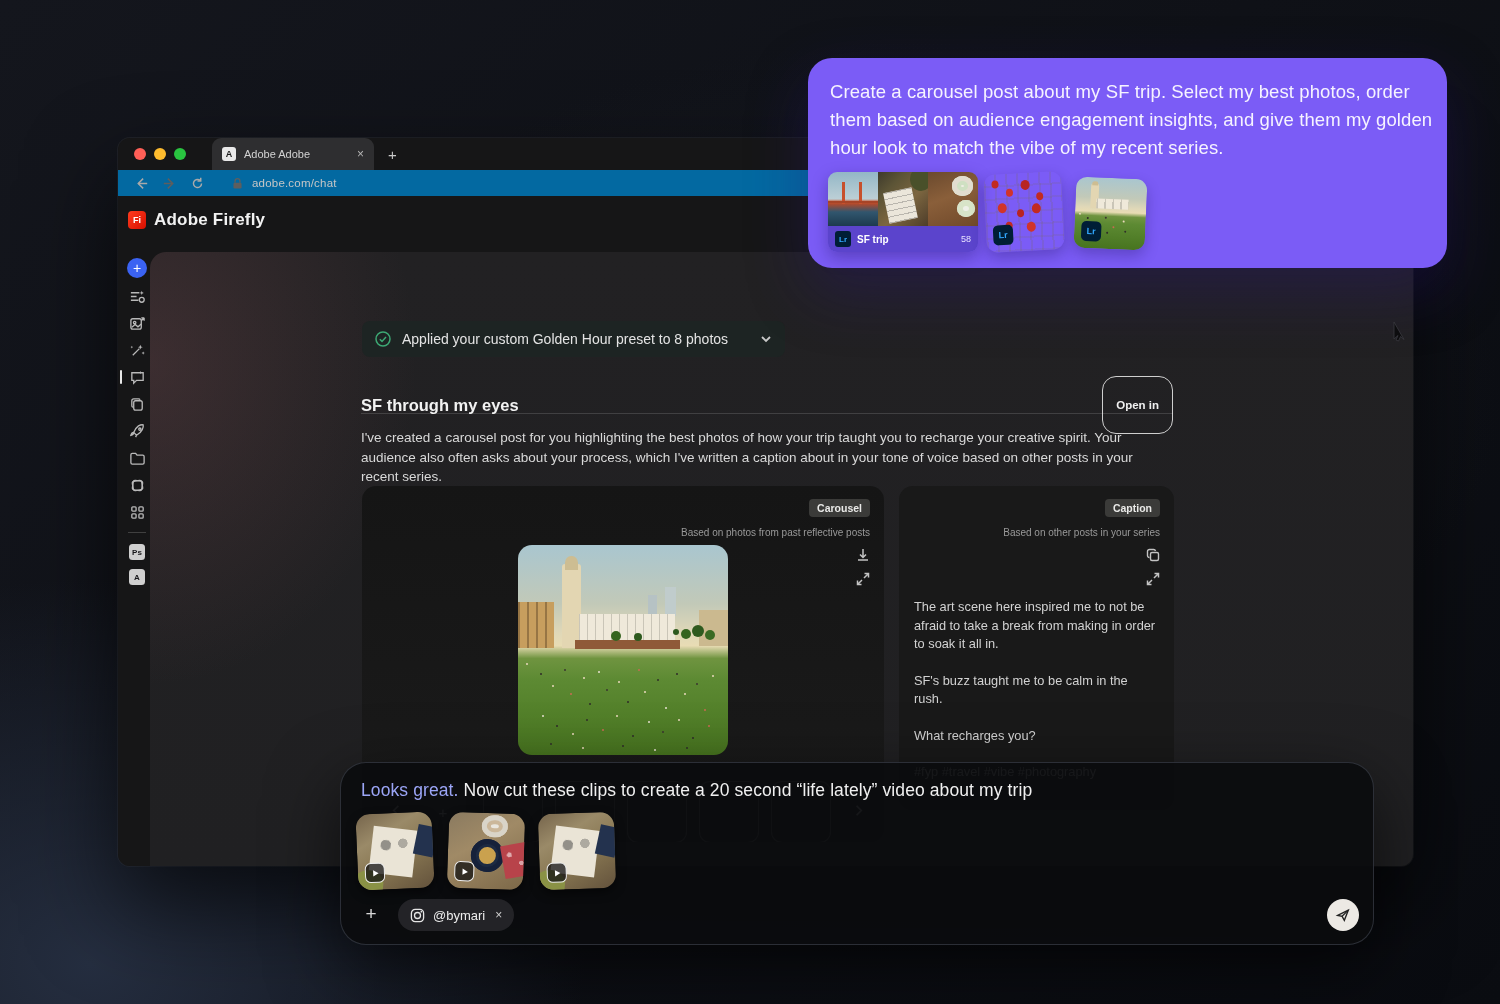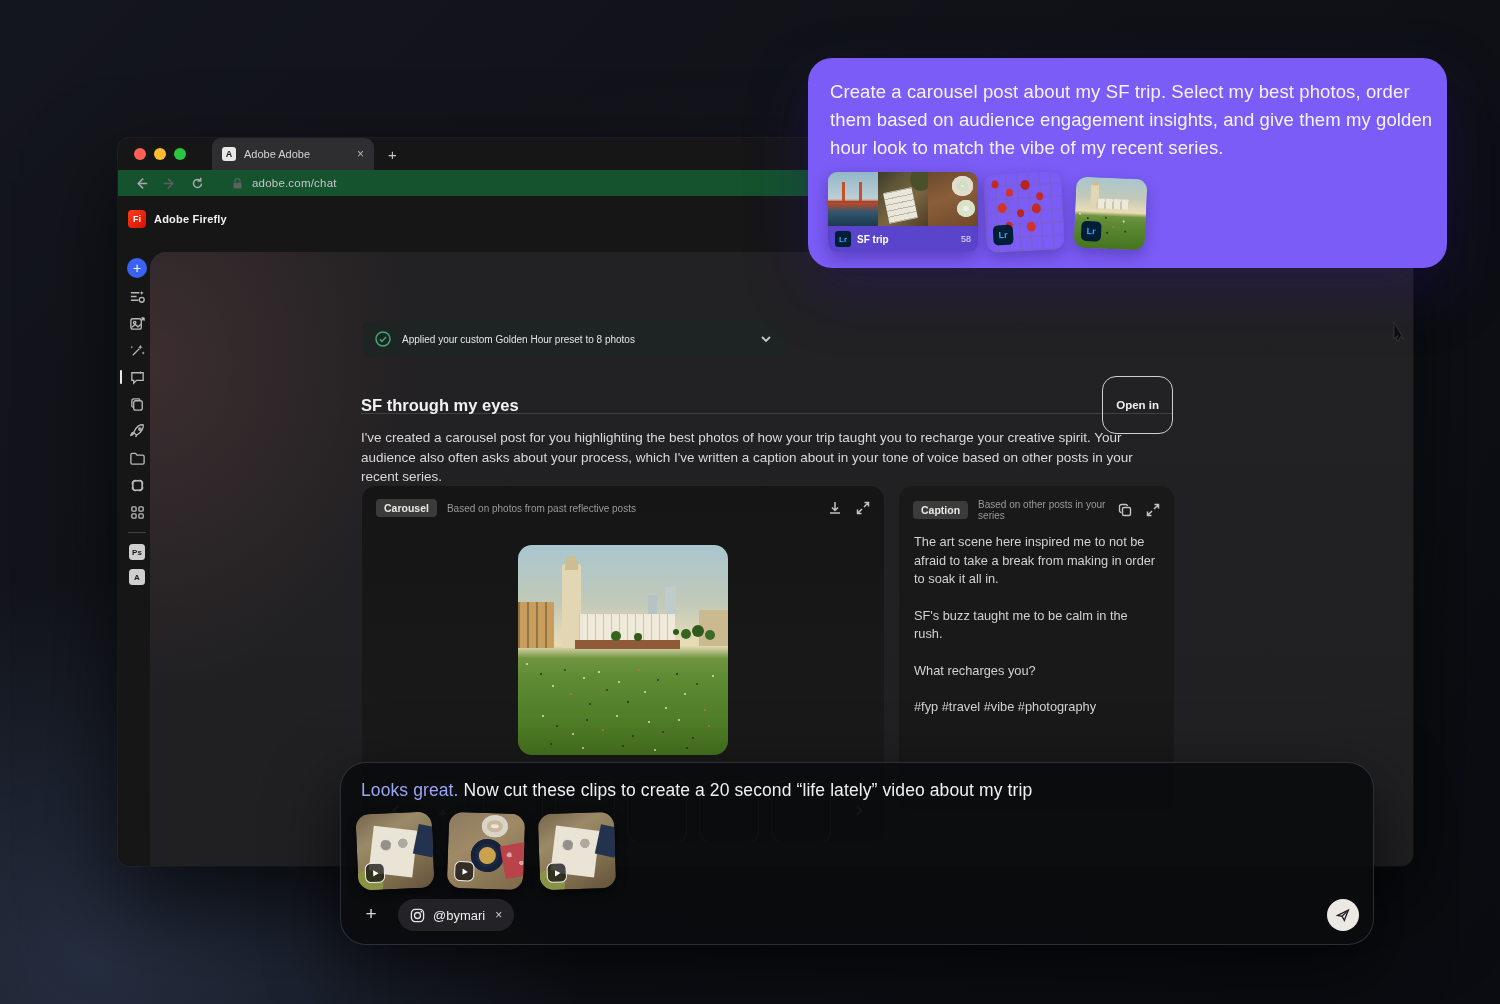--- a/index.html
+++ b/index.html
@@ -23,65 +23,65 @@
   .lights{ display:flex; gap:8px; margin-left:16px;}
   .light{ width:12px; height:12px; border-radius:50%;}
   .l-red{background:#ff5f57;} .l-yel{background:#febc2e;} .l-grn{background:#29c440;}
   .tab{ margin-left:26px; width:162px; height:32px; background:#2e2e30; border-radius:9px 9px 0 0;
     display:flex; align-items:center; gap:8px; padding:0 10px; }
   .favicon{ width:14px; height:14px; border-radius:3px; background:#e9e9e9; color:#1a1a1a;
     font-size:9px; font-weight:bold; display:flex; align-items:center; justify-content:center;}
   .tab-title{ font-size:11px; color:#d2d2d2; flex:1; white-space:nowrap; overflow:hidden;}
   .tab-close{ font-size:12px; color:#b5b5b5; cursor:default;}
   .newtab{ margin-left:14px; font-size:15px; color:#c9c9c9;}
-  .urlbar{ left:0; top:32px; right:0; height:26px; background:#14532d; display:flex; align-items:center; gap:15px; padding-left:17px;}
+  .urlbar{ left:0; top:32px; right:0; height:26px; background:#0369a1; display:flex; align-items:center; gap:15px; padding-left:17px;}
   .nav-ic{ width:13px; height:13px; color:#a9a9a9; }
   .nav-ic.dim{ color:#5e5e5e;}
   .lockurl{ display:flex; align-items:center; gap:8px; margin-left:12px;}
   .url-text{ font-size:11.5px; color:#c6c6c6; letter-spacing:.2px;}
 
   .content{ left:0; top:58px; right:0; bottom:0; background:#161617; }
   .surface{ left:32px; top:56px; right:0; bottom:0; border-top-left-radius:16px;
     background:
       radial-gradient(430px 520px at 0% 18%, rgba(111,70,74,.34), rgba(0,0,0,0) 62%),
       linear-gradient(180deg,#222123,#202022);}
   .appheader{ left:10px; top:14px; display:flex; align-items:center; gap:8px; z-index:2;}
   .fi-badge{ width:18px; height:18px; border-radius:4px; background:linear-gradient(135deg,#ff3c1e,#d70f00);
     color:#fff; font-size:9px; font-weight:bold; display:flex; align-items:center; justify-content:center;}
-  .brand{ font-size:11px; font-weight:bold; color:#f2f2f2; letter-spacing:.2px;}
+  .brand{ font-size:17px; font-weight:bold; color:#f2f2f2; letter-spacing:.2px;}
 
   
   .sidebar{ left:7px; top:62px; width:24px; display:flex; flex-direction:column; align-items:center; gap:9px; z-index:3;}
   .sb{ width:18px; height:18px; color:#b9b9b9; position:relative; display:flex; align-items:center; justify-content:center;}
   .sb svg{ width:17px; height:17px;}
   .sb-create{ width:20px; height:20px; border-radius:50%; background:#3b63f3; color:#fff; font-size:14px;
     display:flex; align-items:center; justify-content:center; }
   .sb.active::before{ content:""; position:absolute; left:-8px; top:2px; width:2px; height:14px; background:#e8e8e8; border-radius:2px;}
   .sb-divider{ width:18px; height:1px; background:rgba(255,255,255,.18); margin:2px 0;}
   .mini-badge{ width:16px; height:16px; border-radius:3.5px; background:#cfcfcf; color:#17171a;
     font-size:8px; font-weight:bold; display:flex; align-items:center; justify-content:center;}
 
   
   .banner{ left:244px; top:125px; width:423px; height:36px; border-radius:8px; background:#1d2423;
     display:flex; align-items:center; padding:0 12px; gap:10px; z-index:4;}
-  .banner-text{ font-size:10px; color:#e4e4e4; flex:1;}
+  .banner-text{ font-size:14px; color:#e4e4e4; flex:1;}
 
   
   .title-row{ left:243px; top:180px; width:812px; display:flex; align-items:center; z-index:4;}
   .h-title{ font-size:16.5px; font-weight:bold; color:#f2f2f2; flex:1;}
   .openin{ border:1.5px solid #cfcfcf; border-radius:14px; padding:22px 13px; font-size:11.5px;
     font-weight:bold; color:#f0f0f0; background:transparent;}
   .divider{ left:243px; top:217px; width:812px; height:1px; background:rgba(255,255,255,.14); z-index:4;}
   .desc{ left:243px; top:232px; width:800px; font-size:13.5px; line-height:19.5px; color:#d9d9d9; z-index:4;}
 
   
   .panel{ border-radius:14px; z-index:4; overflow:hidden;}
   .panel-car{ left:244px; top:290px; width:522px; height:356px; background:linear-gradient(180deg,#151515,#1b1b1b);}
   .panel-cap{ left:781px; top:290px; width:275px; height:324px; background:#191919;}
-  .panel-head{ display:flex; align-items:center; gap:10px; padding:13px 14px 0 14px;}
+  .panel-head{ display:flex; align-items:flex-end; gap:10px; padding:13px 14px 0 14px;flex-direction:column;}
   .chip-badge{ background:#3b3b39; color:#e9e9e7; font-size:10.5px; font-weight:bold;
     border-radius:4px; padding:3px 8px;}
   .panel-sub{ font-size:10px; color:#999; flex:1;}
   .phead-ic{ width:14px; height:14px; color:#c3c3c3;}
   .phead-ic + .phead-ic{ margin-left:4px;}
 
   .main-img{ left:156px; top:59px; width:210px; height:210px; border-radius:14px; overflow:hidden;}
 
   .filmstrip{ left:0; top:296px; width:522px; height:60px;}
   .fs-chev{ width:20px; height:20px; color:#c9c9c9; display:flex; align-items:center; justify-content:center;

